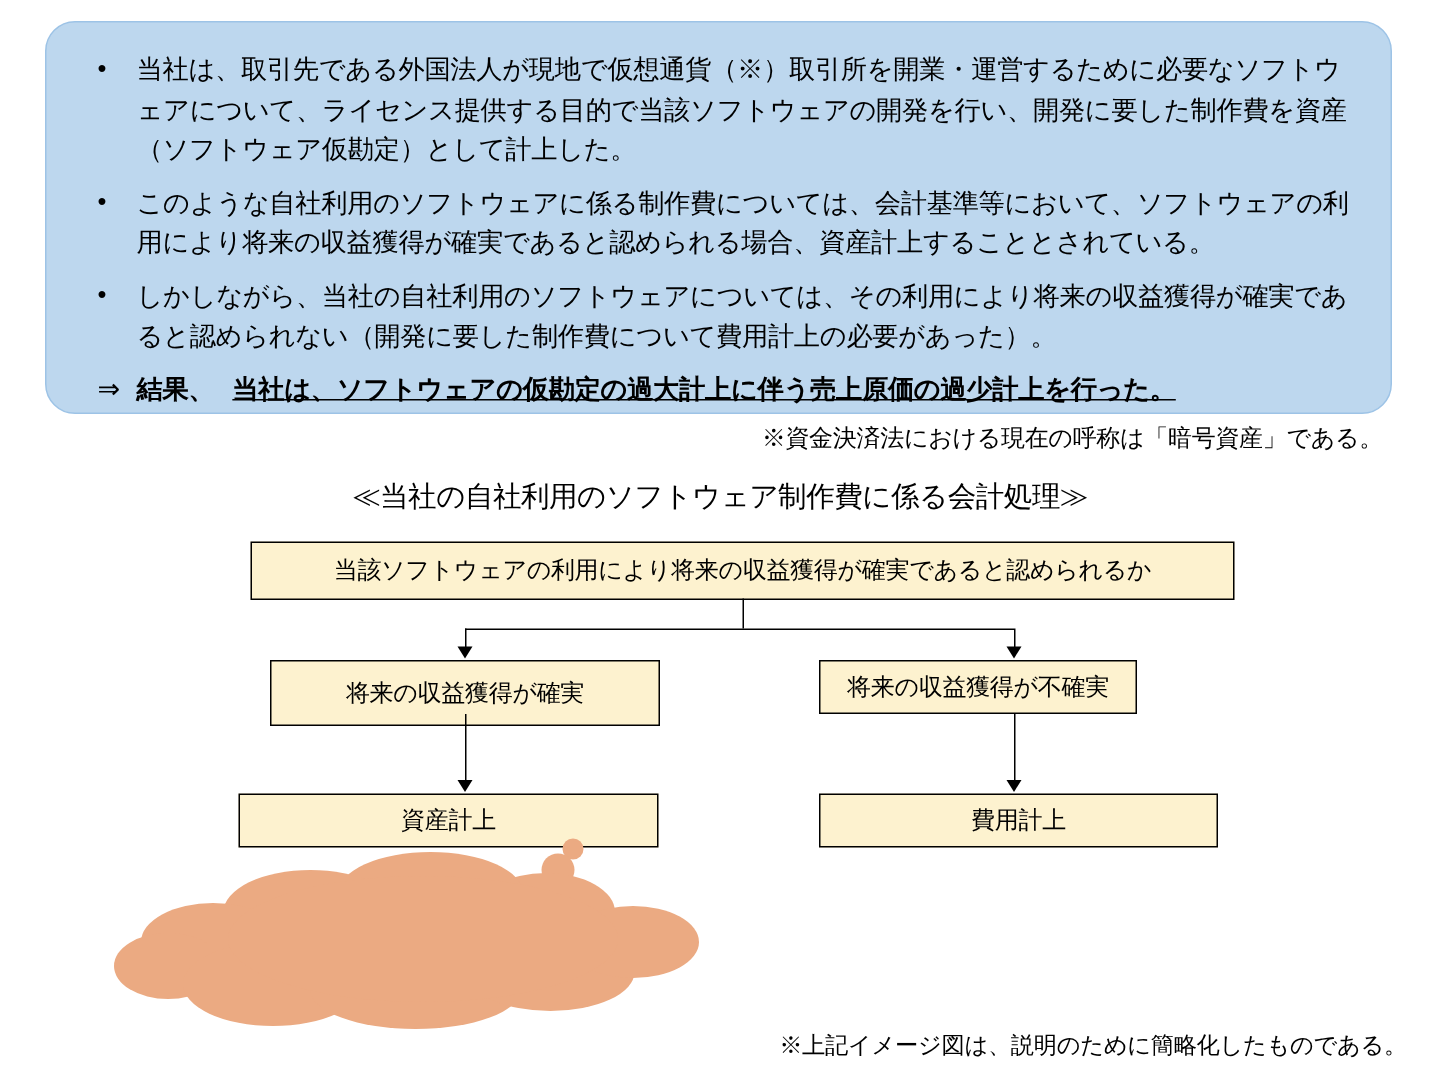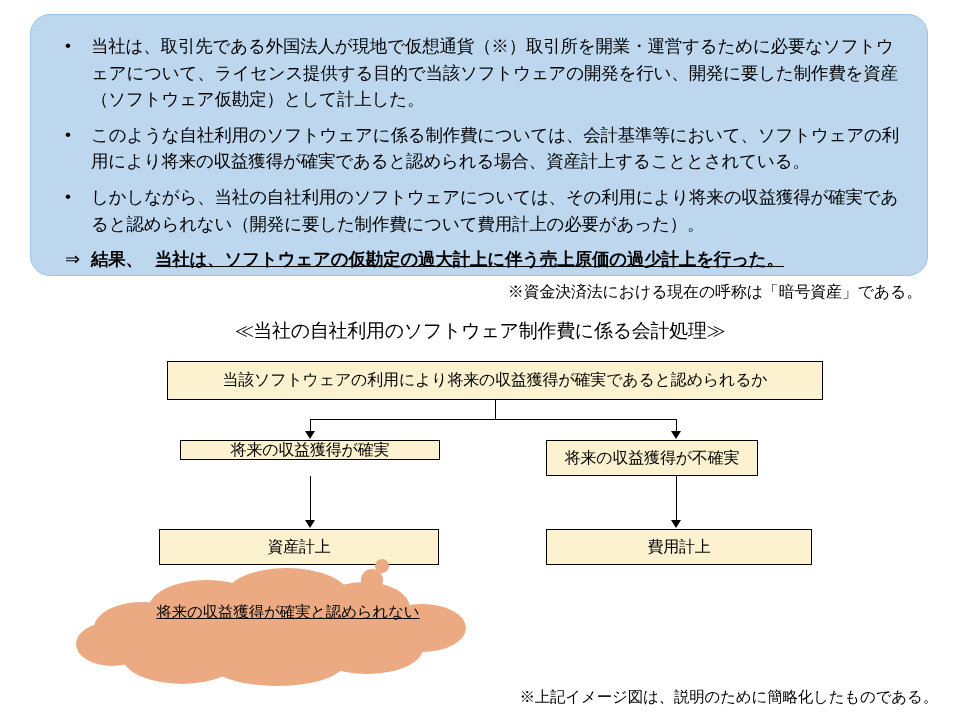--- a/index.html
+++ b/index.html
@@ -75,21 +75,21 @@
     background: #fdf2cf;
     border: 1px solid #000000;
     display: flex;
     align-items: center;
     justify-content: center;
     text-align: center;
     font-size: 16px;
     letter-spacing: -0.2px;
   }
   #box-question { left: 167px; top: 361px; width: 656px; height: 39px; }
-  #box-certain   { left: 180px; top: 440px; width: 260px; height: 20px; }
+  #box-certain   { left: 180px; top: 440px; width: 260px; height: 44px; }
   #box-uncertain { left: 546px; top: 440px; width: 212px; height: 36px; }
   #box-asset     { left: 159px; top: 529px; width: 280px; height: 36px; }
   #box-expense   { left: 546px; top: 529px; width: 266px; height: 36px; }
 
   
   .conn { position: absolute; background: #000000; }
   .v-line { width: 1px; }
   .h-line { height: 1px; }
   .arrow-head {
     position: absolute;
@@ -194,16 +194,15 @@
       <ellipse cx="40" cy="88" rx="36" ry="22"></ellipse>
       <ellipse cx="110" cy="100" rx="60" ry="28"></ellipse>
       <ellipse cx="205" cy="104" rx="70" ry="26"></ellipse>
       <ellipse cx="295" cy="92" rx="56" ry="26"></ellipse>
       <ellipse cx="350" cy="72" rx="44" ry="24"></ellipse>
       <ellipse cx="210" cy="70" rx="130" ry="42"></ellipse>
     </g>
   </svg>
 </div>
 <div class="cloud-text">
-  <div class="u">将来の収益獲得が確実と認められない</div>
 </div>
 
 <div class="note-bottom">※上記イメージ図は、説明のために簡略化したものである。</div>
 
 </body></html>

